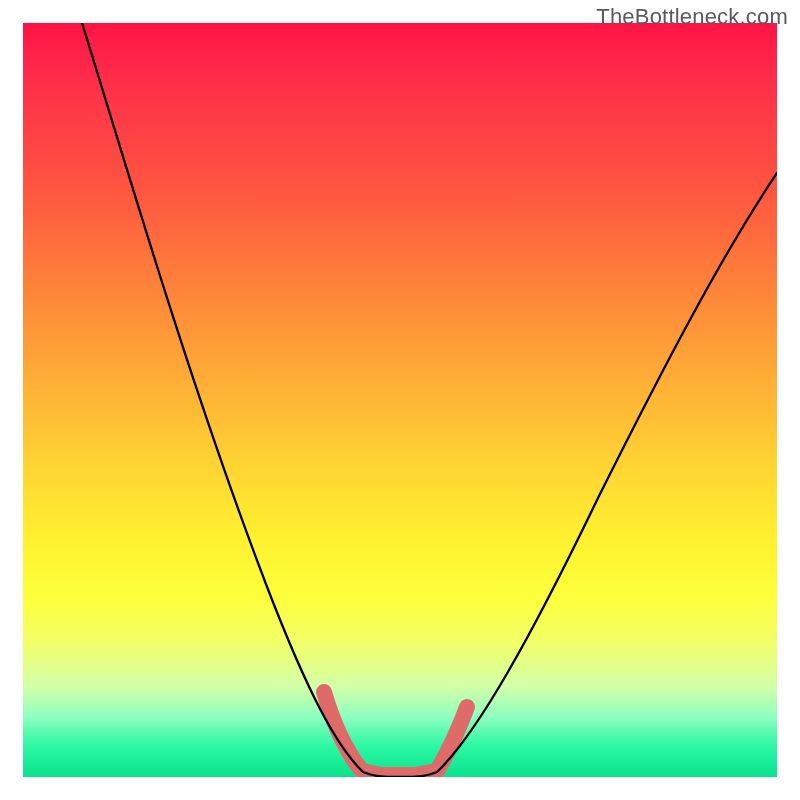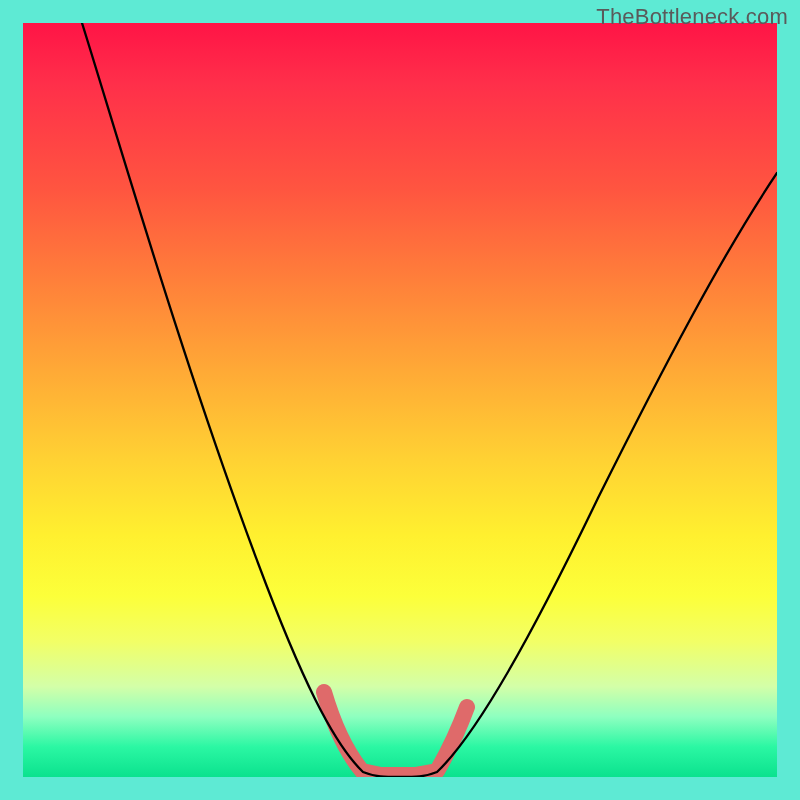--- a/index.html
+++ b/index.html
@@ -8,21 +8,21 @@
     width: 800px;
     height: 800px;
     background: #000;
     overflow: hidden;
     font-family: Arial, Helvetica, sans-serif;
   }
   .frame {
     position: relative;
     width: 800px;
     height: 800px;
-    background: #5eead4;
+    background: #ffffff;
   }
   .watermark {
     position: absolute;
     top: 4px;
     right: 12px;
     font-size: 22px;
     font-weight: 500;
     color: #5a5a5a;
     letter-spacing: 0.2px;
     z-index: 10;

